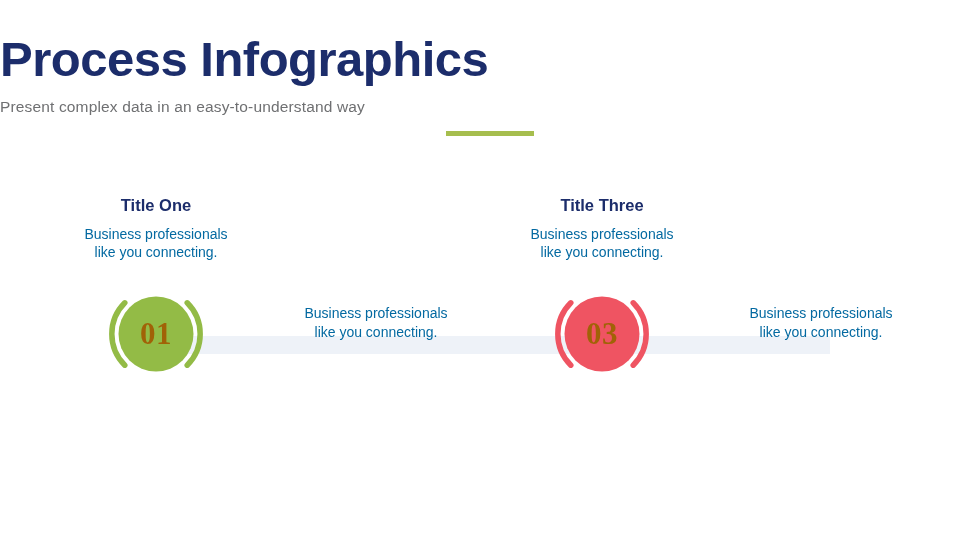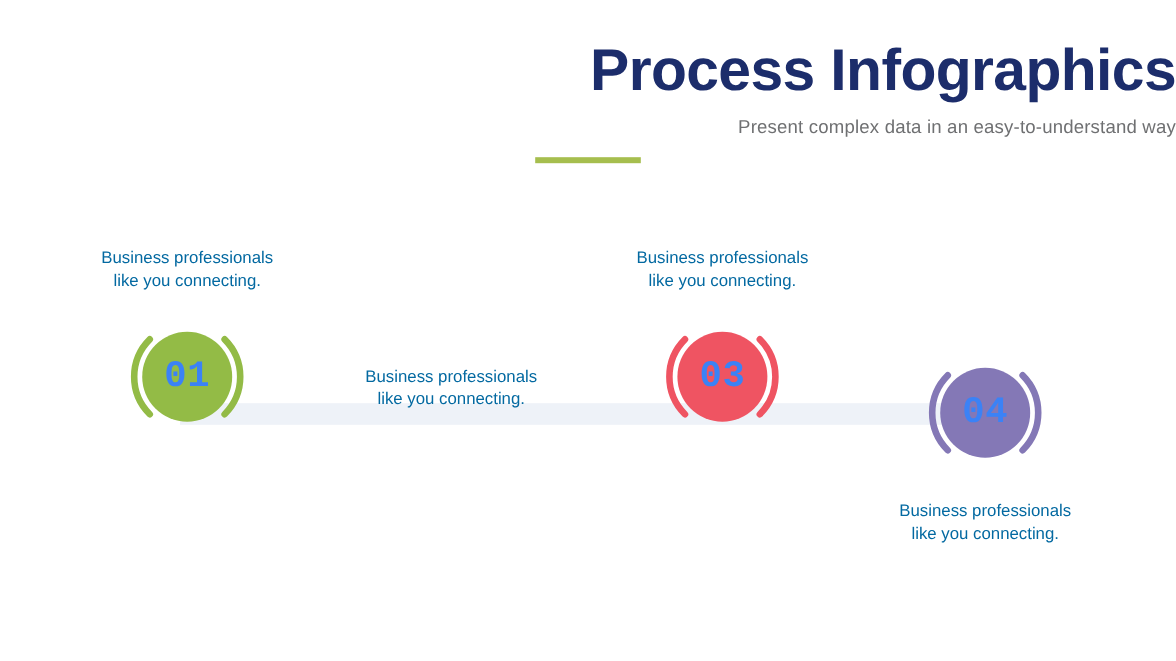--- a/index.html
+++ b/index.html
@@ -20,38 +20,37 @@
     height: 551px;
     background: #ffffff;
   }
 
   
   .header {
     position: absolute;
     left: 0;
     top: 34px;
     width: 980px;
-    text-align: right;
+    text-align: left;
   }
   .main-title {
     font-size: 49px;
     font-weight: bold;
     color: #1c2d6b;
     letter-spacing: -0.5px;
     line-height: 1.06;
     margin: 0;
     font-family: "Liberation Sans", sans-serif;
   }
   .subtitle {
     font-size: 15.5px;
     color: #6f7072;
     margin: 12px 0 0 0;
     letter-spacing: 0.15px;
     font-family: "Liberation Sans", sans-serif;
-    padding-left: 36px;
   }
   .accent-rule {
     position: absolute;
     left: 446px;
     top: 131px;
     width: 88px;
     height: 5px;
     background: #a6be4e;
   }
 
@@ -101,23 +100,23 @@
     position: absolute;
     left: 0;
     top: 0;
     width: 112px;
     height: 112px;
     display: flex;
     align-items: center;
     justify-content: center;
     font-size: 31px;
     font-weight: bold;
-    color: #3b82f6;
+    color: #a16207;
     letter-spacing: 0.5px;
-    font-family: Liberation Mono, monospace;
+    font-family: Liberation Serif, serif;
   }
 
   .step-title {
     font-size: 16.5px;
     font-weight: bold;
     color: #1c2d6b;
     margin: 0;
     line-height: 1.2;
     font-family: "Liberation Sans", sans-serif;
   }
@@ -144,20 +143,21 @@
     <p class="subtitle">Present complex data in an easy-to-understand way</p>
   </div>
   <div class="accent-rule" style="background: rgb(166, 190, 78);"></div>
 
   <div class="connector-band" style="background: rgb(238, 242, 248);"></div>
 
   <div class="steps">
 
     <div class="step step-0 step-up">
       <div class="text-above">
+        <p class="step-title">Title One</p>
         <p class="step-desc">
           <span>Business professionals</span>
           <span>like you connecting.</span>
         </p>
       </div>
       <div class="marker-wrap">
         <svg class="marker-svg" viewBox="0 0 112 112">
           <circle cx="56" cy="56" r="37.5" fill="#93bb46"></circle>
           <path d="M 24.8 24.8 A 44 44 0 0 0 24.8 87.2" fill="none" stroke="#93bb46" stroke-width="5.5" stroke-linecap="round"></path>
           <path d="M 87.2 24.8 A 44 44 0 0 1 87.2 87.2" fill="none" stroke="#93bb46" stroke-width="5.5" stroke-linecap="round"></path>
@@ -170,44 +170,37 @@
       <div class="text-below">
         <p class="step-desc">
           <span>Business professionals</span>
           <span>like you connecting.</span>
         </p>
       </div>
     </div>
 
     <div class="step step-2 step-up">
       <div class="text-above">
+        <p class="step-title">Title Three</p>
         <p class="step-desc">
           <span>Business professionals</span>
           <span>like you connecting.</span>
         </p>
       </div>
       <div class="marker-wrap">
         <svg class="marker-svg" viewBox="0 0 112 112">
           <circle cx="56" cy="56" r="37.5" fill="#ef5462"></circle>
           <path d="M 24.8 24.8 A 44 44 0 0 0 24.8 87.2" fill="none" stroke="#ef5462" stroke-width="5.5" stroke-linecap="round"></path>
           <path d="M 87.2 24.8 A 44 44 0 0 1 87.2 87.2" fill="none" stroke="#ef5462" stroke-width="5.5" stroke-linecap="round"></path>
         </svg>
         <div class="marker-num">03</div>
       </div>
     </div>
 
     <div class="step step-3 step-down">
-      <div class="marker-wrap">
-        <svg class="marker-svg" viewBox="0 0 112 112">
-          <circle cx="56" cy="56" r="37.5" fill="#8478b6"></circle>
-          <path d="M 24.8 24.8 A 44 44 0 0 0 24.8 87.2" fill="none" stroke="#8478b6" stroke-width="5.5" stroke-linecap="round"></path>
-          <path d="M 87.2 24.8 A 44 44 0 0 1 87.2 87.2" fill="none" stroke="#8478b6" stroke-width="5.5" stroke-linecap="round"></path>
-        </svg>
-        <div class="marker-num">04</div>
-      </div>
       <div class="text-below">
         <p class="step-desc">
           <span>Business professionals</span>
           <span>like you connecting.</span>
         </p>
       </div>
     </div>
 
   </div>
 </div>

